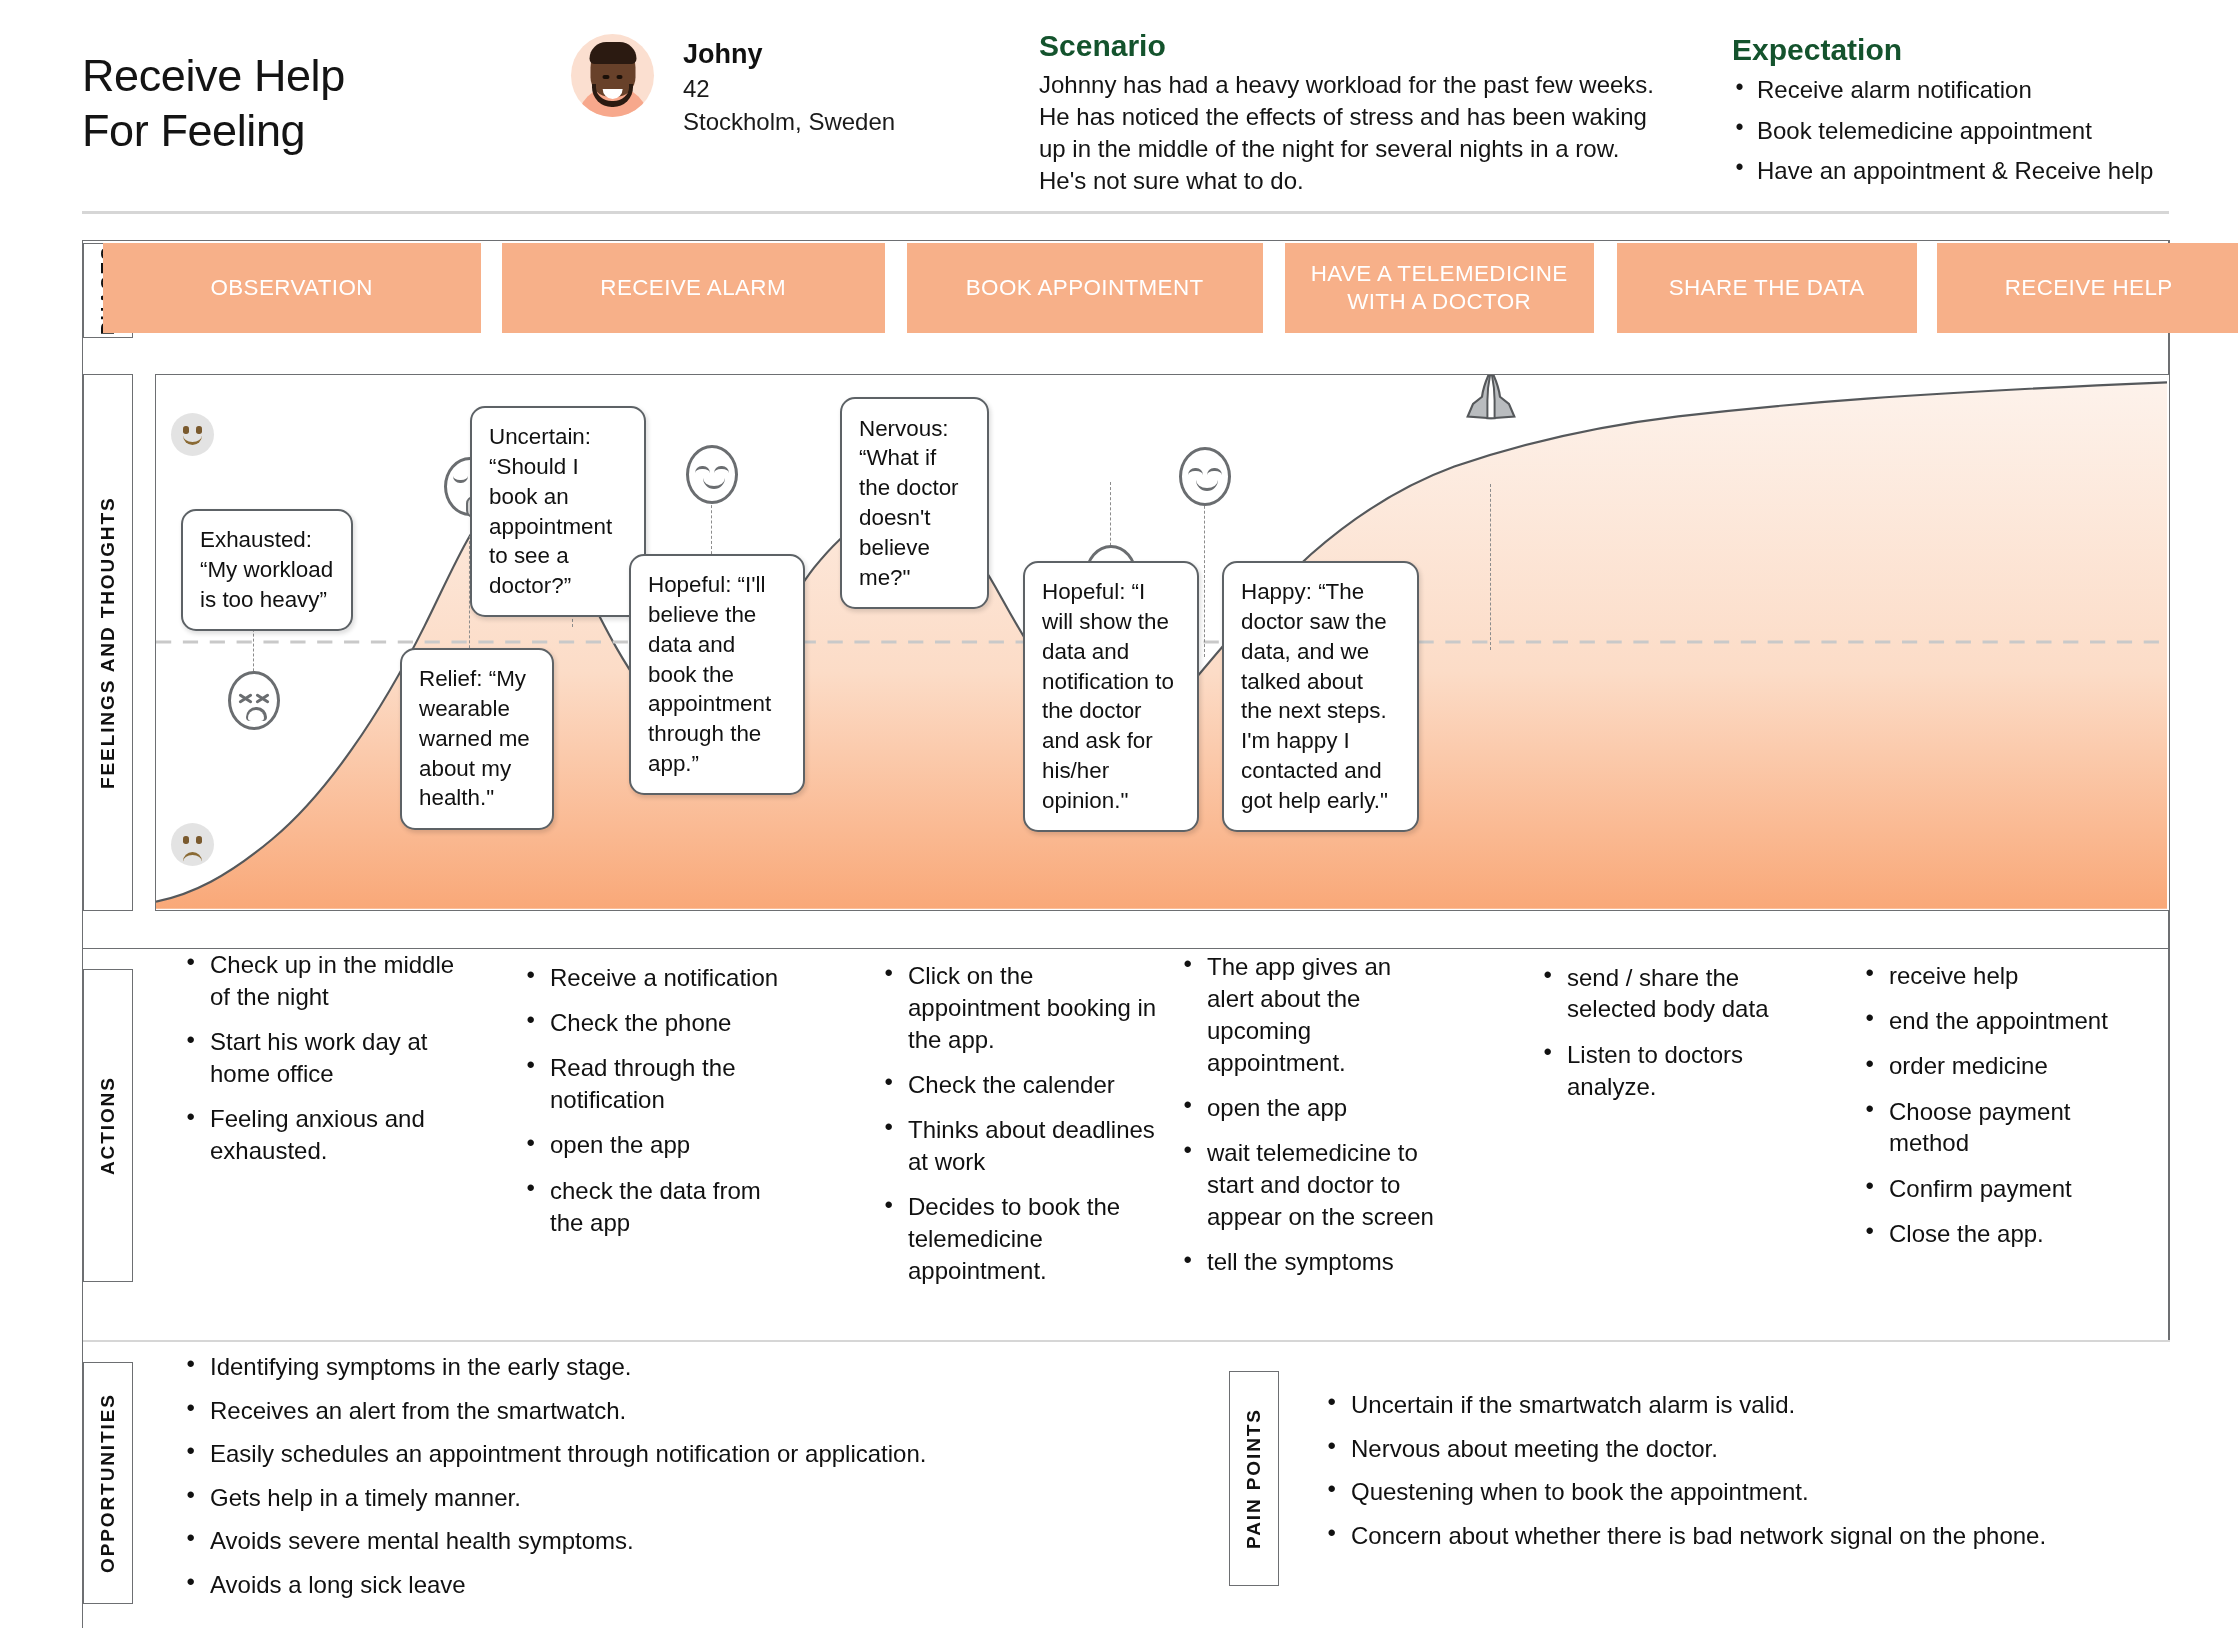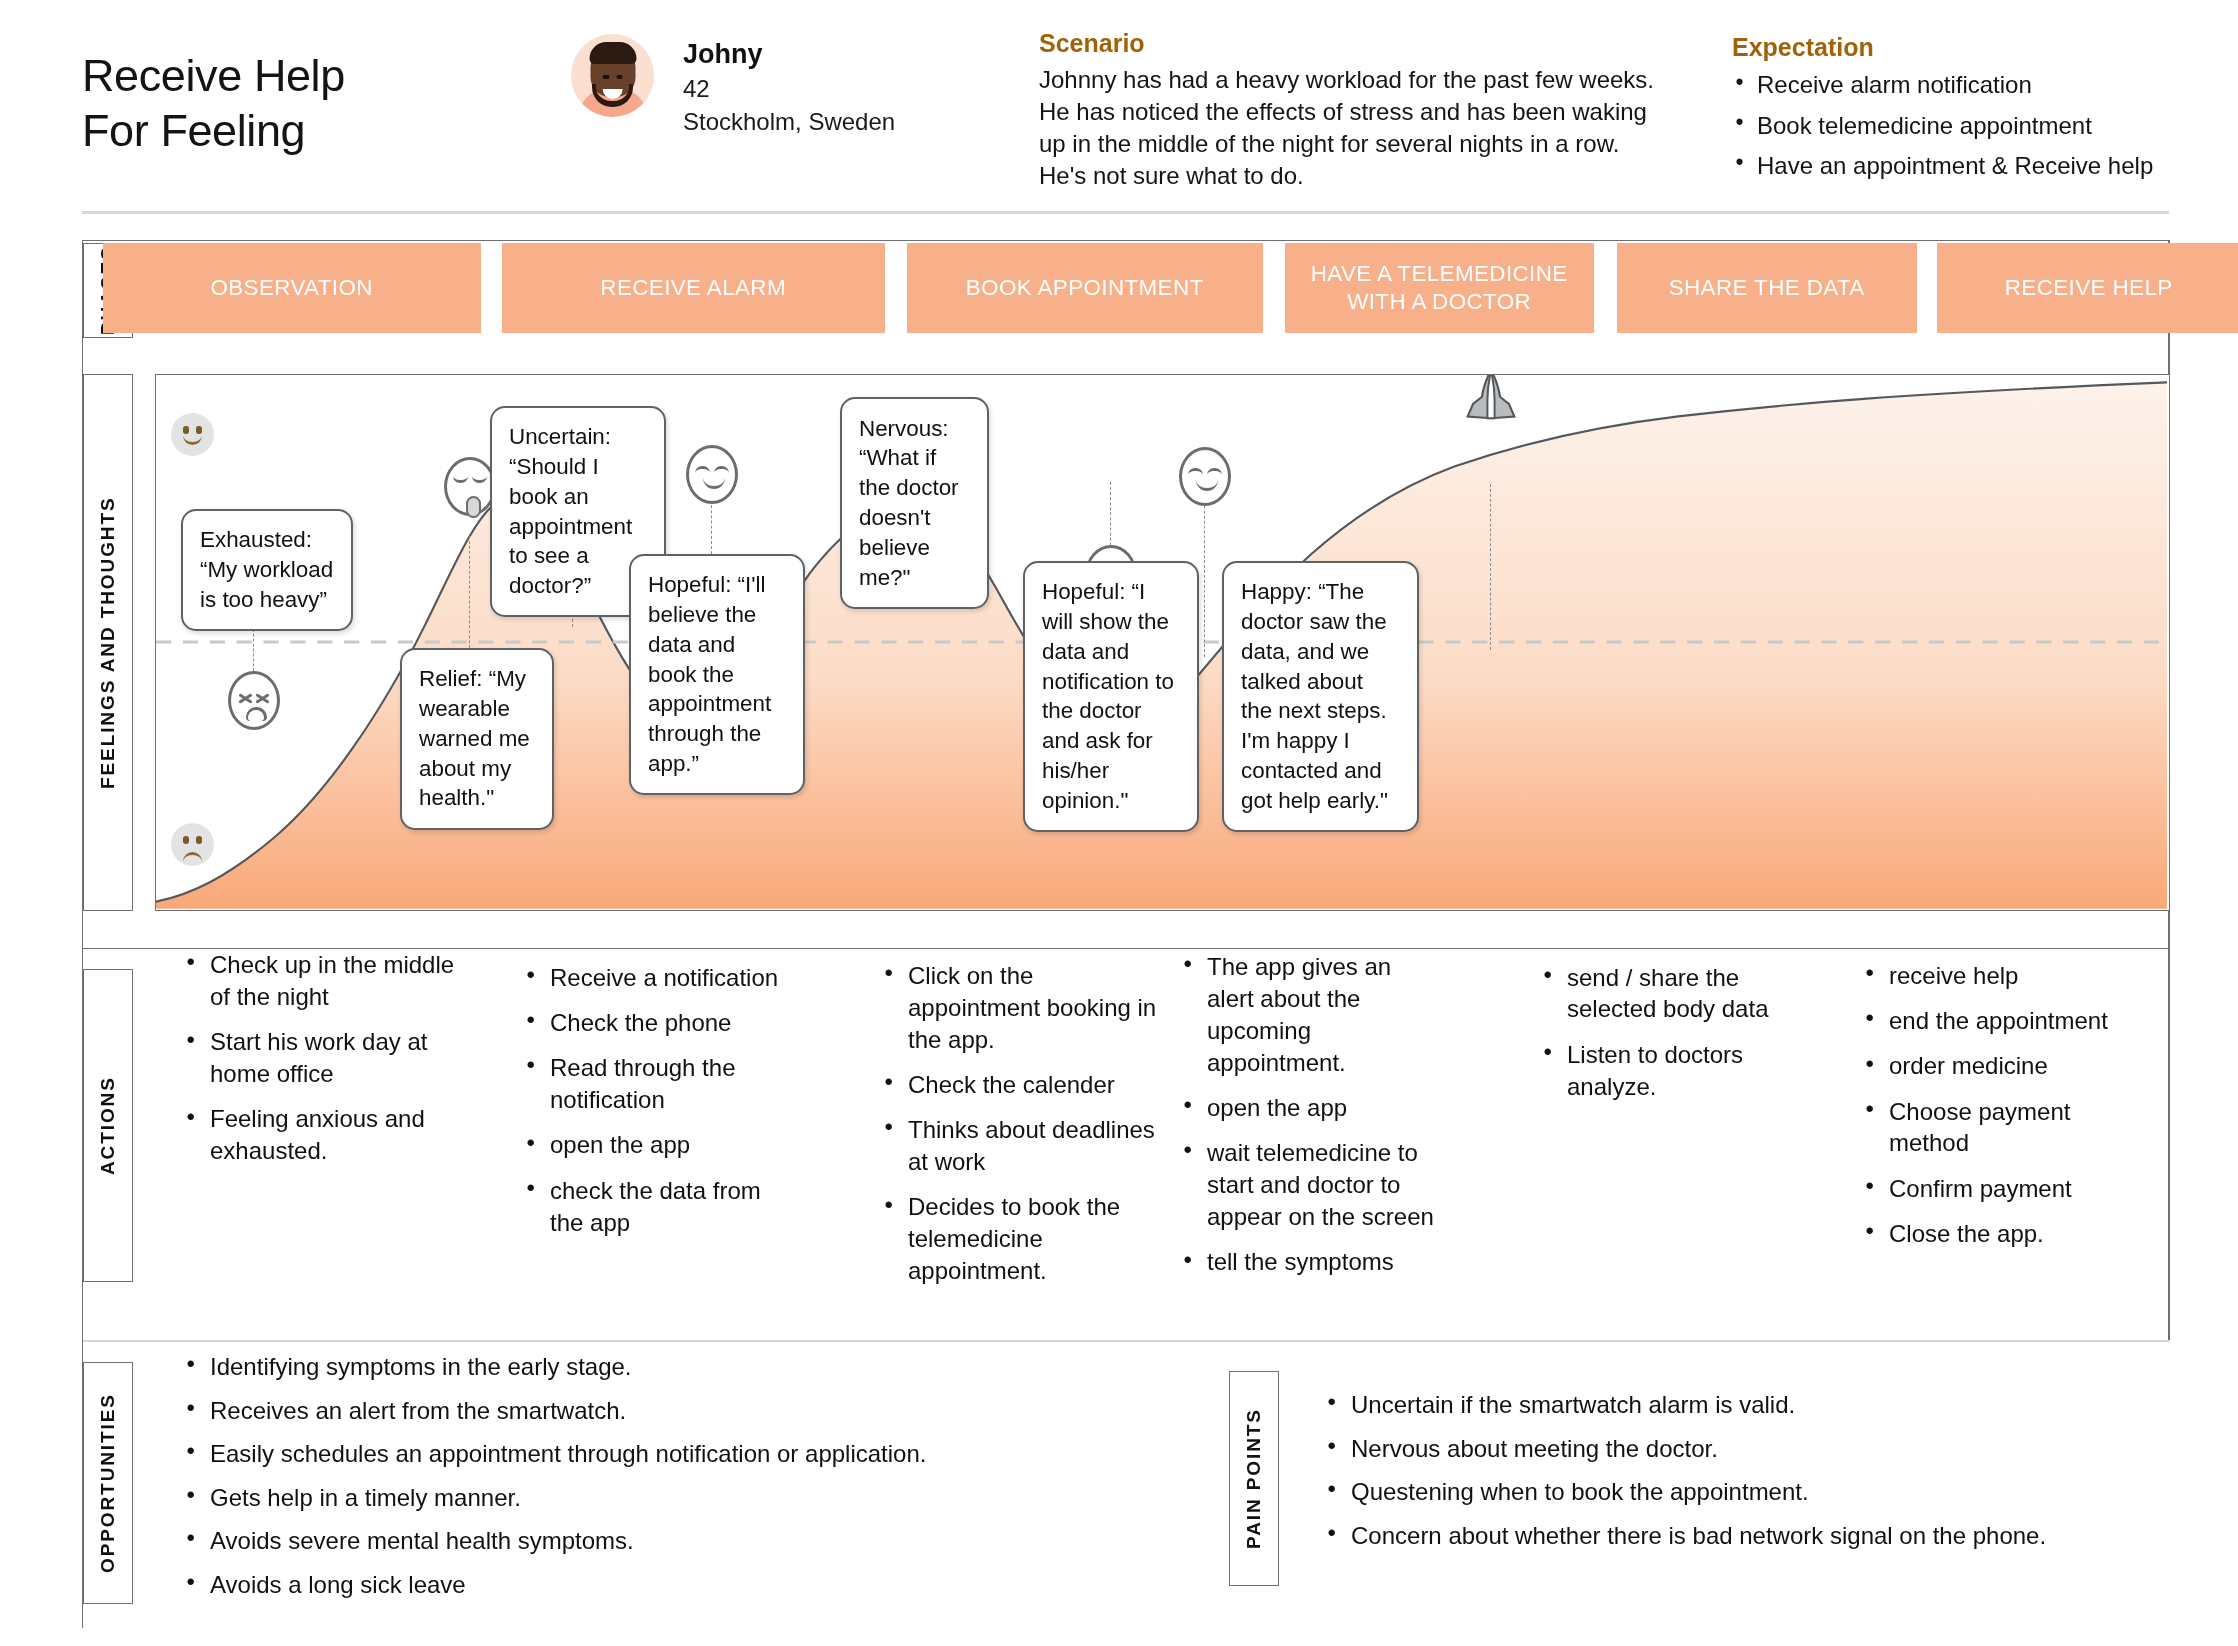--- a/index.html
+++ b/index.html
@@ -41,21 +41,21 @@
   .av-beard { position: absolute; left: 50%; top: 39px; transform: translateX(-50%);
     width: 41px; height: 23px; border-radius: 0 0 19.7px 19.7px;
     border-bottom: 6.3px solid #2b1a11; border-left: 4.5px solid #2b1a11; border-right: 4.5px solid #2b1a11; }
   .persona-txt { padding-top: 1.8px; }
   .persona-name { font-size: 27px; font-weight: 700; color: #111; line-height: 1.35; }
   .persona-age  { font-size: 24px; color: #1a1a1a; line-height: 1.38; }
   .persona-loc  { font-size: 24px; color: #1a1a1a; line-height: 1.38; }
 
   .scenario { position: absolute; left: 1039px; top: 29px; width: 627px; }
   .expect   { position: absolute; left: 1732px; top: 33px; width: 502px; }
-  .sec-head { font-size: 25px; font-weight: 700; color: #a16207; margin-bottom: 6.3px; }
+  .sec-head { font-size: 30px; font-weight: 700; color: #14532d; margin-bottom: 6.3px; }
   .sec-body { font-size: 24px; line-height: 1.33; color: #141414; }
   .expect ul { list-style: none; }
   .expect li { font-size: 24px; line-height: 1.38; padding-left: 25px; position: relative; margin-bottom: 7.2px; color: #141414; }
   .expect li::before { content: "•"; position: absolute; left: 3.6px; top: -1.8px; font-size: 23px; }
 
   .hdr-rule { position: absolute; left: 82px; top: 211px; width: 2087px; height: 2.7px; background: #d6d6d6; }
 
   
   .board { position: absolute; left: 82px; top: 240px; width: 2087px; height: 1388px;
            border-left: 1.8px solid #6d6f72; }
@@ -322,21 +322,21 @@
 
         <svg class="pray" style="left:1308px; top:-7.2px;" viewBox="0 0 60 78">
           <path d="M30,2 C24,14 21,24 20,32 L10,40 L4,54 L30,56 L56,54 L50,40 L40,32
                    C39,24 36,14 30,2 Z" fill="#b9bcbf" stroke="#55585b" stroke-width="2.4"></path>
           <path d="M30,3 C27,16 26,28 26,36 L26,56 L30,56 L34,56 L34,36
                    C34,28 33,16 30,3 Z" fill="#ffffff" stroke="#55585b" stroke-width="2.2"></path>
         </svg>
 
         <div class="callout" style="left:25px;  top:134px; width:172px;">Exhausted: “My workload is too heavy”</div>
         <div class="callout" style="left:244px; top:255px; width:154px;margin-top:18px;">Relief: “My wearable warned me about my health."</div>
-        <div class="callout" style="left:334px; top:31px;  width:176px;">Uncertain: “Should I book an appointment to see a doctor?”</div>
+        <div class="callout" style="left:314px; top:31px;  width:176px;">Uncertain: “Should I book an appointment to see a doctor?”</div>
         <div class="callout" style="left:473px; top:179px; width:176px;">Hopeful: “I'll believe the data and book the appointment through the app.”</div>
         <div class="callout" style="left:684px; top:22.4px;  width:149px;">Nervous: “What if the doctor doesn't believe me?"</div>
         <div class="callout" style="left:867px; top:186px; width:176px;">Hopeful: “I will show the data and notification to the doctor and ask for his/her opinion."</div>
         <div class="callout" style="left:1066px;top:186px; width:197px;">Happy: “The doctor saw the data, and we talked about the next steps. I'm happy I contacted and got help early."</div>
       </div>
     </div>
 
     <div class="act-row">
       <div class="row-label lbl-act">ACTIONS</div>
       <div class="act-cols">

